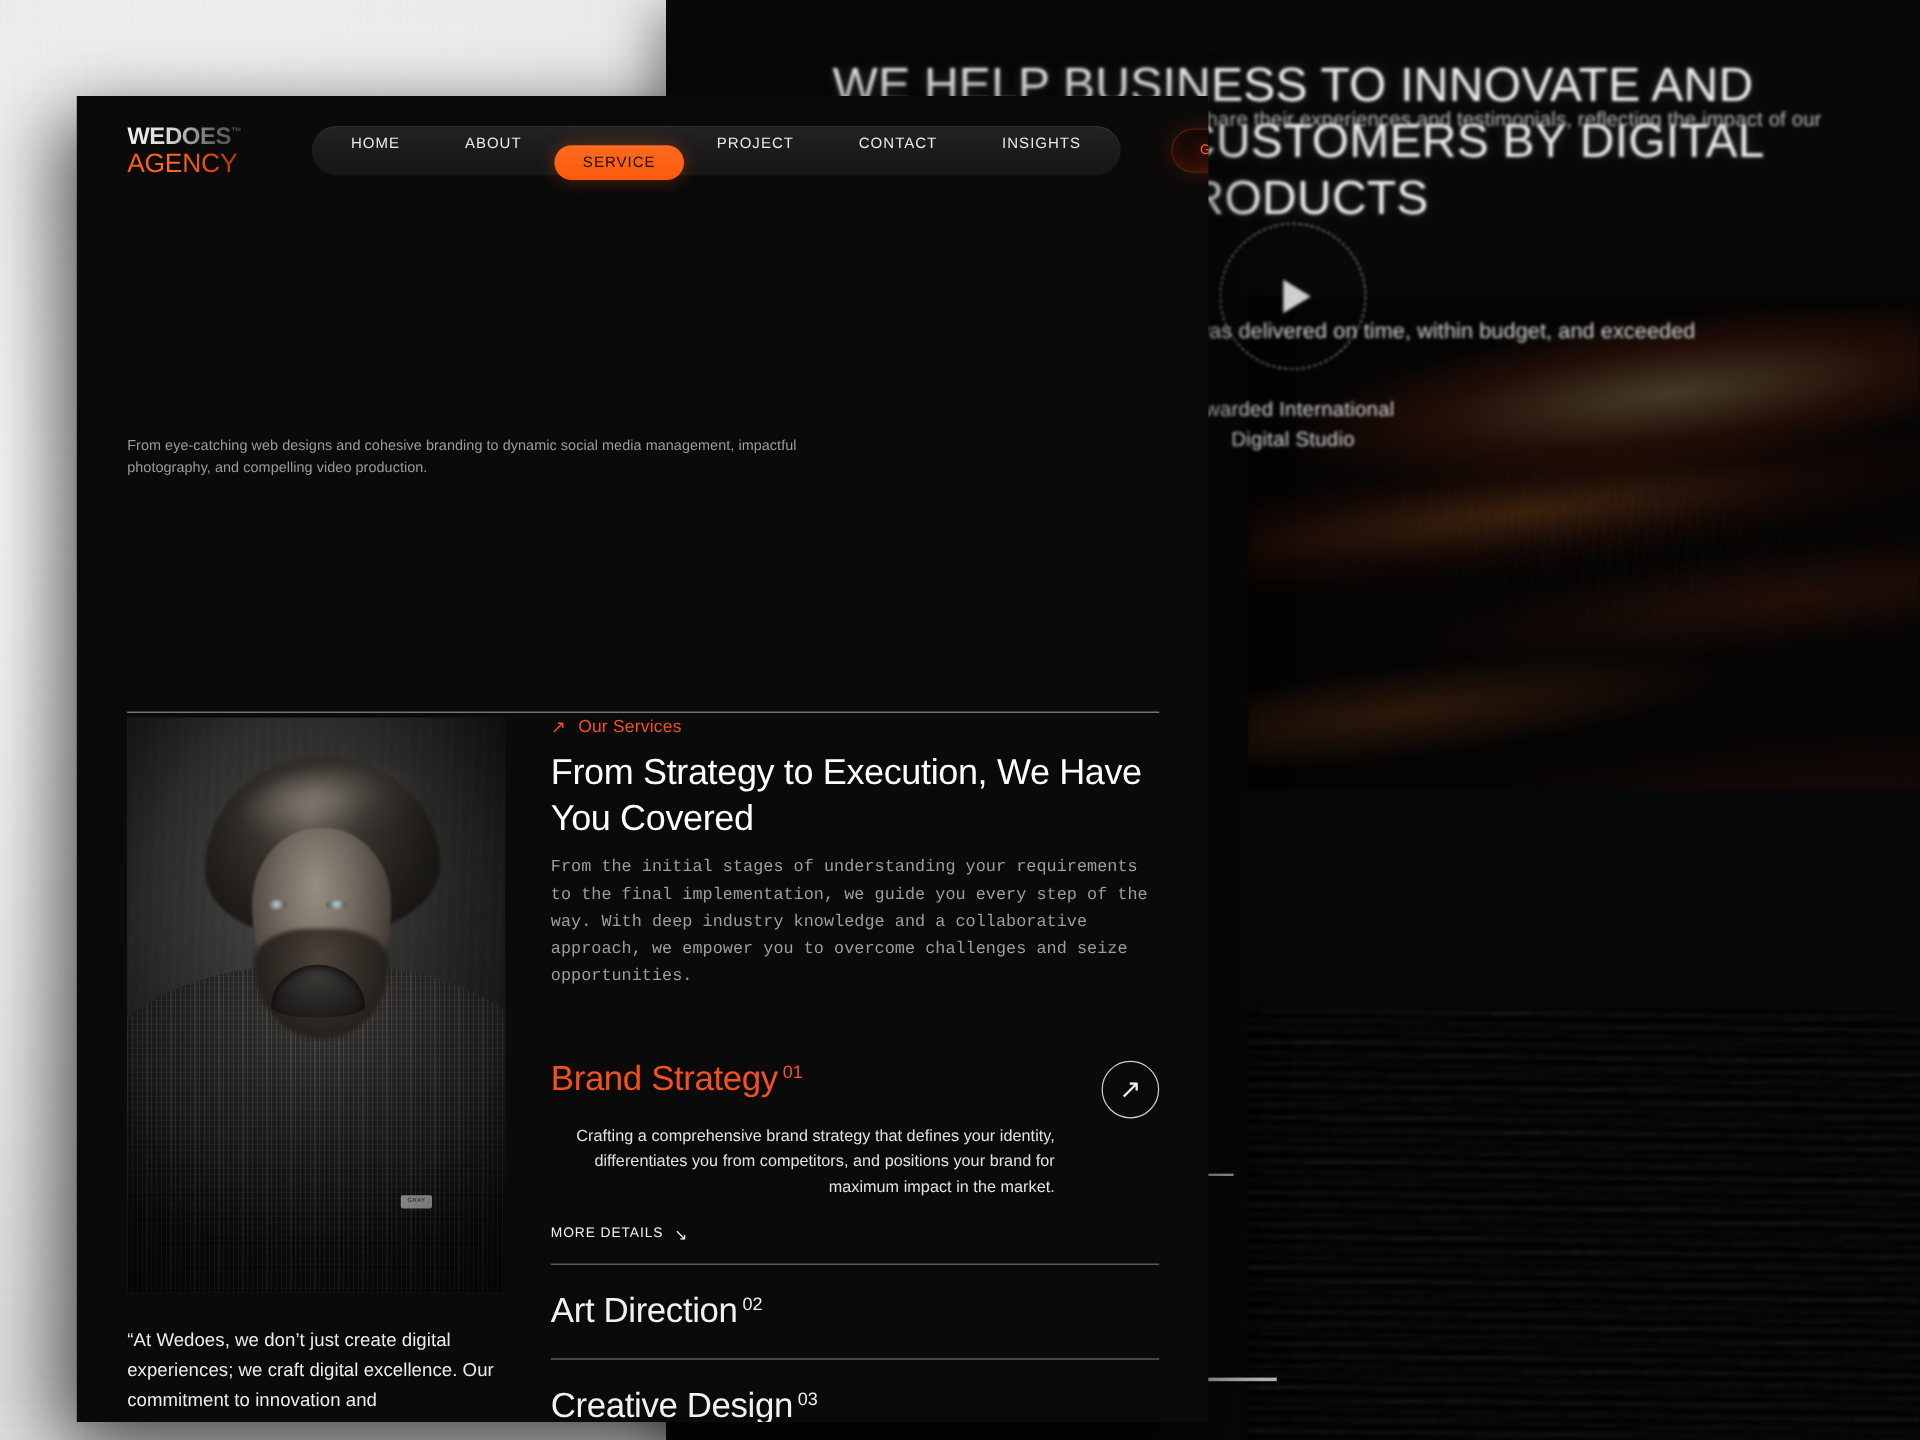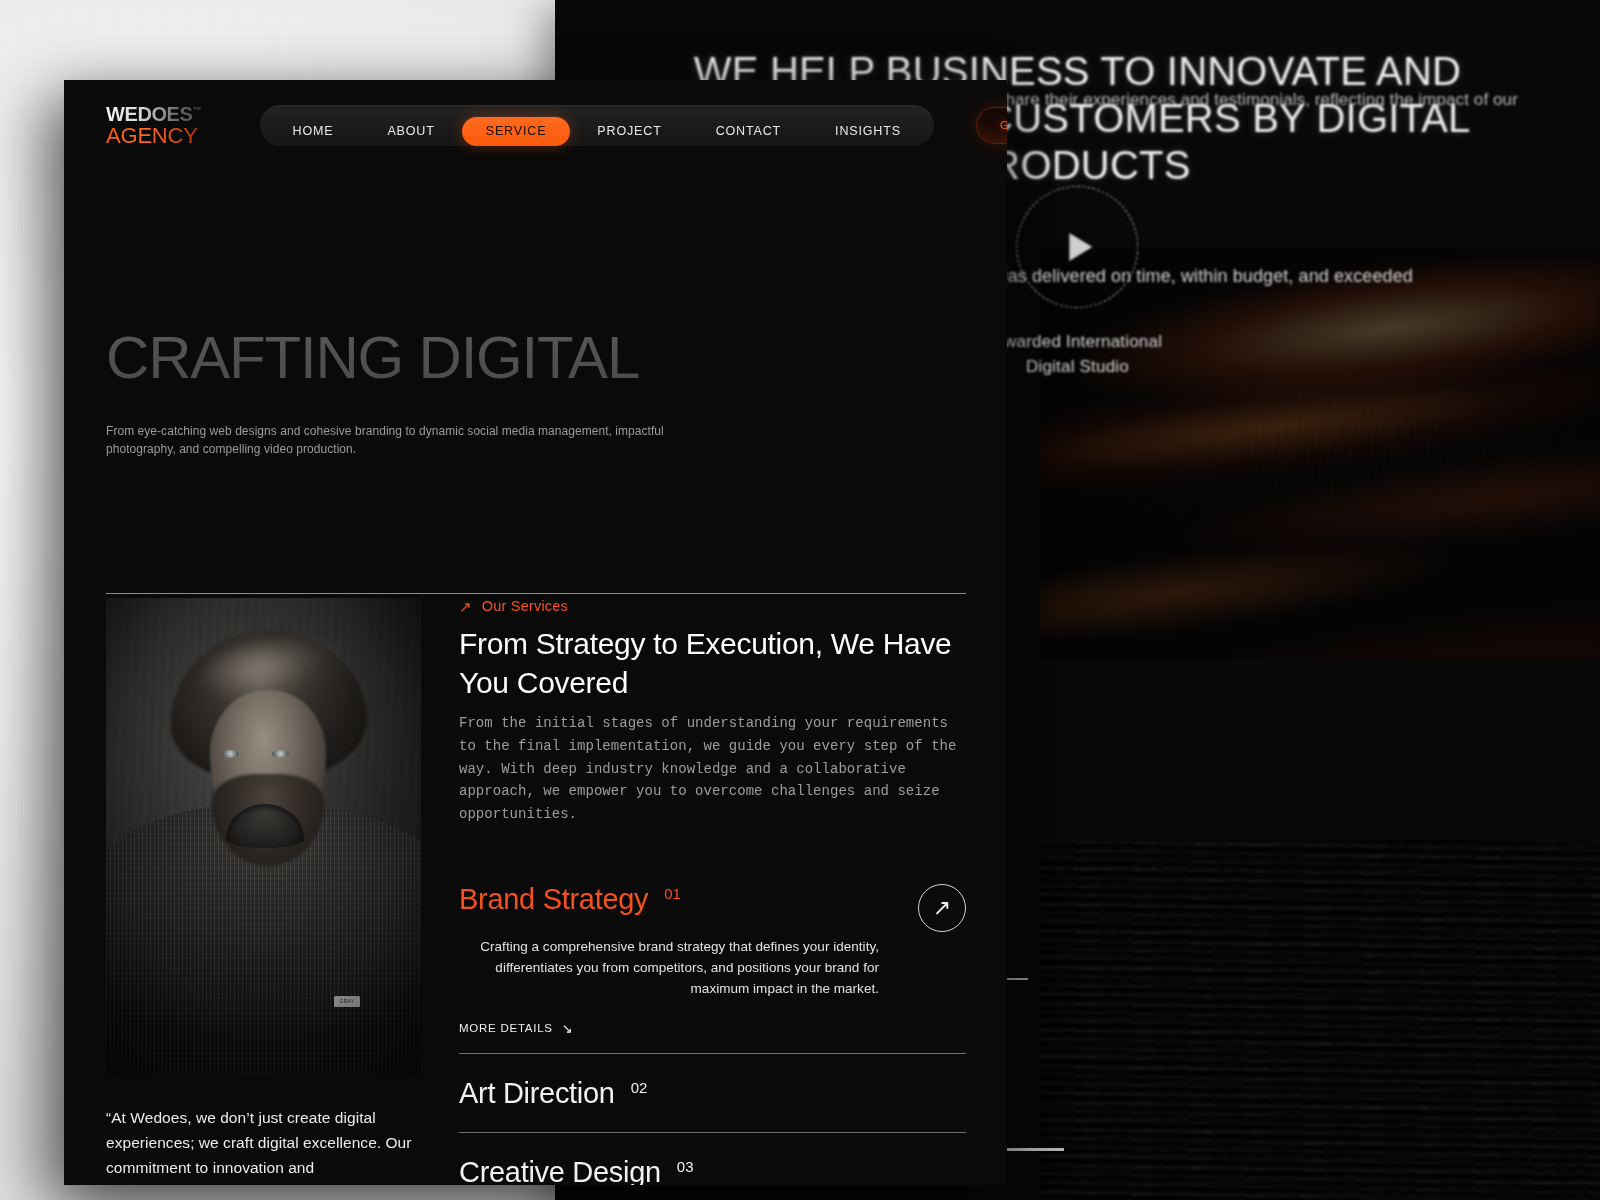--- a/index.html
+++ b/index.html
@@ -153,21 +153,21 @@
   }
   #logo .l2 {
     display:block; font-size:22px; font-weight:400; letter-spacing:-.2px;
     margin-top:1px;
     background:linear-gradient(100deg,#ff5a11 0%,#ff6a22 40%,#e0470c 75%,#a13206 100%);
     -webkit-background-clip:text; background-clip:text; color:transparent;
   }
   #nav {
     margin-left:58px; height:41px; border-radius:21px;
     background:linear-gradient(180deg,#232323 0%,#1b1b1b 50%,#161616 100%);
-    display:flex; align-items:flex-end; padding:0 6px;
+    display:flex; align-items:flex-start; padding:0 6px;
     box-shadow:inset 0 1px 0 rgba(255,255,255,.055);
   }
   .nav-item {
     font-size:12.5px; letter-spacing:.85px; color:#e9e9e9;
     padding:0 27px; height:29px; line-height:29px; border-radius:15px;
     white-space:nowrap;
   }
   .nav-item.active {
     background:linear-gradient(180deg,#ff6a1f 0%,#fb5a0c 100%);
     color:#1b0c04; font-weight:400; padding:0 24px;
@@ -317,21 +317,21 @@
 
   
   #accordion { margin-top:56px; }
   .acc-item { border-bottom:1px solid #6f6f6f; }
   .acc-item.open { border-bottom:1px solid #6f6f6f; padding-bottom:17px; }
   .acc-head {
     display:flex; align-items:flex-start; justify-content:space-between; gap:16px;
   }
   .acc-title {
     font-size:29px; font-weight:400; letter-spacing:-.3px; color:#f1f1f1;
-    display:flex; align-items:flex-start; gap:16px; line-height:1.22;
+    display:flex; align-items:flex-start; gap:4px; line-height:1.22;
   }
   .acc-item.open .acc-title { color:#f4511e; }
   .acc-num { font-size:15px; margin-top:3px; letter-spacing:0; }
   .acc-round {
     flex:0 0 auto; width:48px; height:48px; border-radius:50%;
     border:1px solid #cfcfcf; color:#f0f0f0;
     display:flex; align-items:center; justify-content:center;
     font-size:22px; line-height:1; margin-top:2px;
   }
   .acc-body { padding-top:4px; }
@@ -400,21 +400,20 @@
       <a class="nav-item">PROJECT</a>
       <a class="nav-item">CONTACT</a>
       <a class="nav-item">INSIGHTS</a>
     </nav>
 
     <a id="cta">GET TEMPLATE</a>
   </header>
 
   <section id="hero">
     <h1>
-      <span class="hl-a">CRAFTING DIGITAL</span>
     </h1>
     <p>From eye-catching web designs and cohesive branding to dynamic social media management, impactful photography, and compelling video production.</p>
   </section>
 
   <div id="divider"></div>
 
   <div id="body-cols">
 
     <div id="left-col">
       <figure id="portrait">

